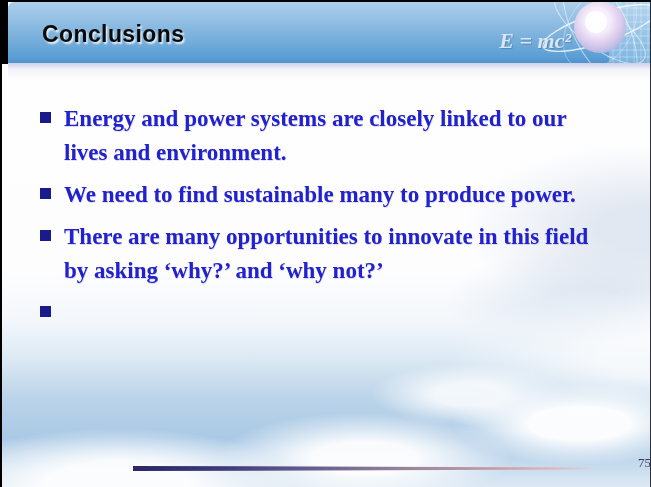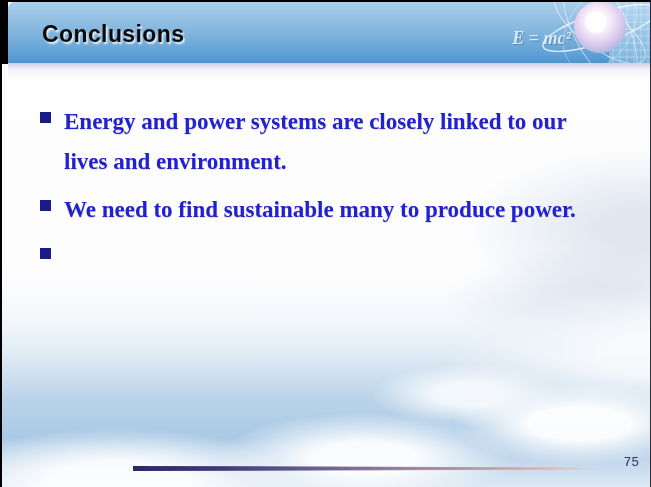--- a/index.html
+++ b/index.html
@@ -39,54 +39,54 @@
   }
   .title{
     position:absolute;left:30px;bottom:11px;margin:4px;
     font-size:23px;font-weight:bold;letter-spacing:0.4px;color:#0a0a0a;
     text-shadow:1.5px 1.5px 2px rgba(255,255,255,0.85);
     font-family:"Liberation Sans", sans-serif;
   }
   .formula{
     position:absolute;right:80px;top:26px;
     font-family:"Liberation Serif", serif;
-    font-style:italic;font-weight:bold;font-size:18px;
+    font-style:italic;font-weight:bold;font-size:22px;
     color:rgba(232,238,248,0.9);
     text-shadow:1px 1px 1px rgba(70,110,160,0.6);
   }
   .atom{position:absolute;right:0;top:0;}
   
   .content{position:absolute;left:40px;top:102px;width:570px;}
   .bullet-item{
     display:flex;align-items:flex-start;
     margin-bottom:8px;
   }
   .marker{
     flex:0 0 auto;width:11px;height:11px;margin:10px 13px 0 0;
     background:#1a1a8a;
   }
   .btext{
     font-family:"Liberation Serif", serif;
-    font-weight:bold;font-size:23px;line-height:40px;
+    font-weight:bold;font-size:23px;line-height:34px;
     color:#2121cd;
     max-width:545px;
     text-shadow:0.5px 0.5px 0 rgba(160,160,225,0.35);
   }
   
   .divider{
     position:absolute;left:133px;top:466px;width:463px;height:5px;
     background:linear-gradient(to right,
       #2b2868 0%, #3d3878 18%, #6e6490 42%, #a08b9e 62%,
       #c49ba4 78%, #e0b4b2 90%, rgba(232,184,180,0) 100%);
     clip-path:polygon(0 0, 100% 28%, 100% 72%, 0 100%);
   }
   .page-num{
-    position:absolute;right:12px;top:455px;
+    position:absolute;right:0;top:455px;
     font-size:13px;color:#38395f;
-    font-family:Liberation Mono, monospace;
+    font-family:Liberation Serif, serif;
   }
   
   .border-top{position:absolute;left:0;top:0;width:100%;height:2px;background:#000;}
   .border-left{position:absolute;left:0;top:0;width:2px;height:100%;background:#000;}
   .left-strip{position:absolute;left:0;top:0;width:8px;height:64px;background:#000;}
   .border-right{position:absolute;right:0;top:0;width:1px;height:100%;background:rgba(15,15,25,0.85);}
 </style>
 </head>
 <body>
 
@@ -125,20 +125,24 @@
     <div class="bullet-item">
       <span class="marker"></span>
       <span class="btext">Energy and power systems are closely linked to our lives and environment.</span>
     </div>
     <div class="bullet-item">
       <span class="marker"></span>
       <span class="btext">We need to find sustainable many to produce power.</span>
     </div>
     <div class="bullet-item">
       <span class="marker"></span>
+      <span class="btext">There are many opportunities to innovate in this field by asking ‘why?’ and ‘why not?’</span>
+    </div>
+    <div class="bullet-item">
+      <span class="marker"></span>
     </div>
   </div>
 
   <div class="divider"></div>
   <div class="page-num">75</div>
 
   <div class="border-top"></div>
   <div class="border-left"></div>
   <div class="left-strip"></div>
   <div class="border-right"></div>

